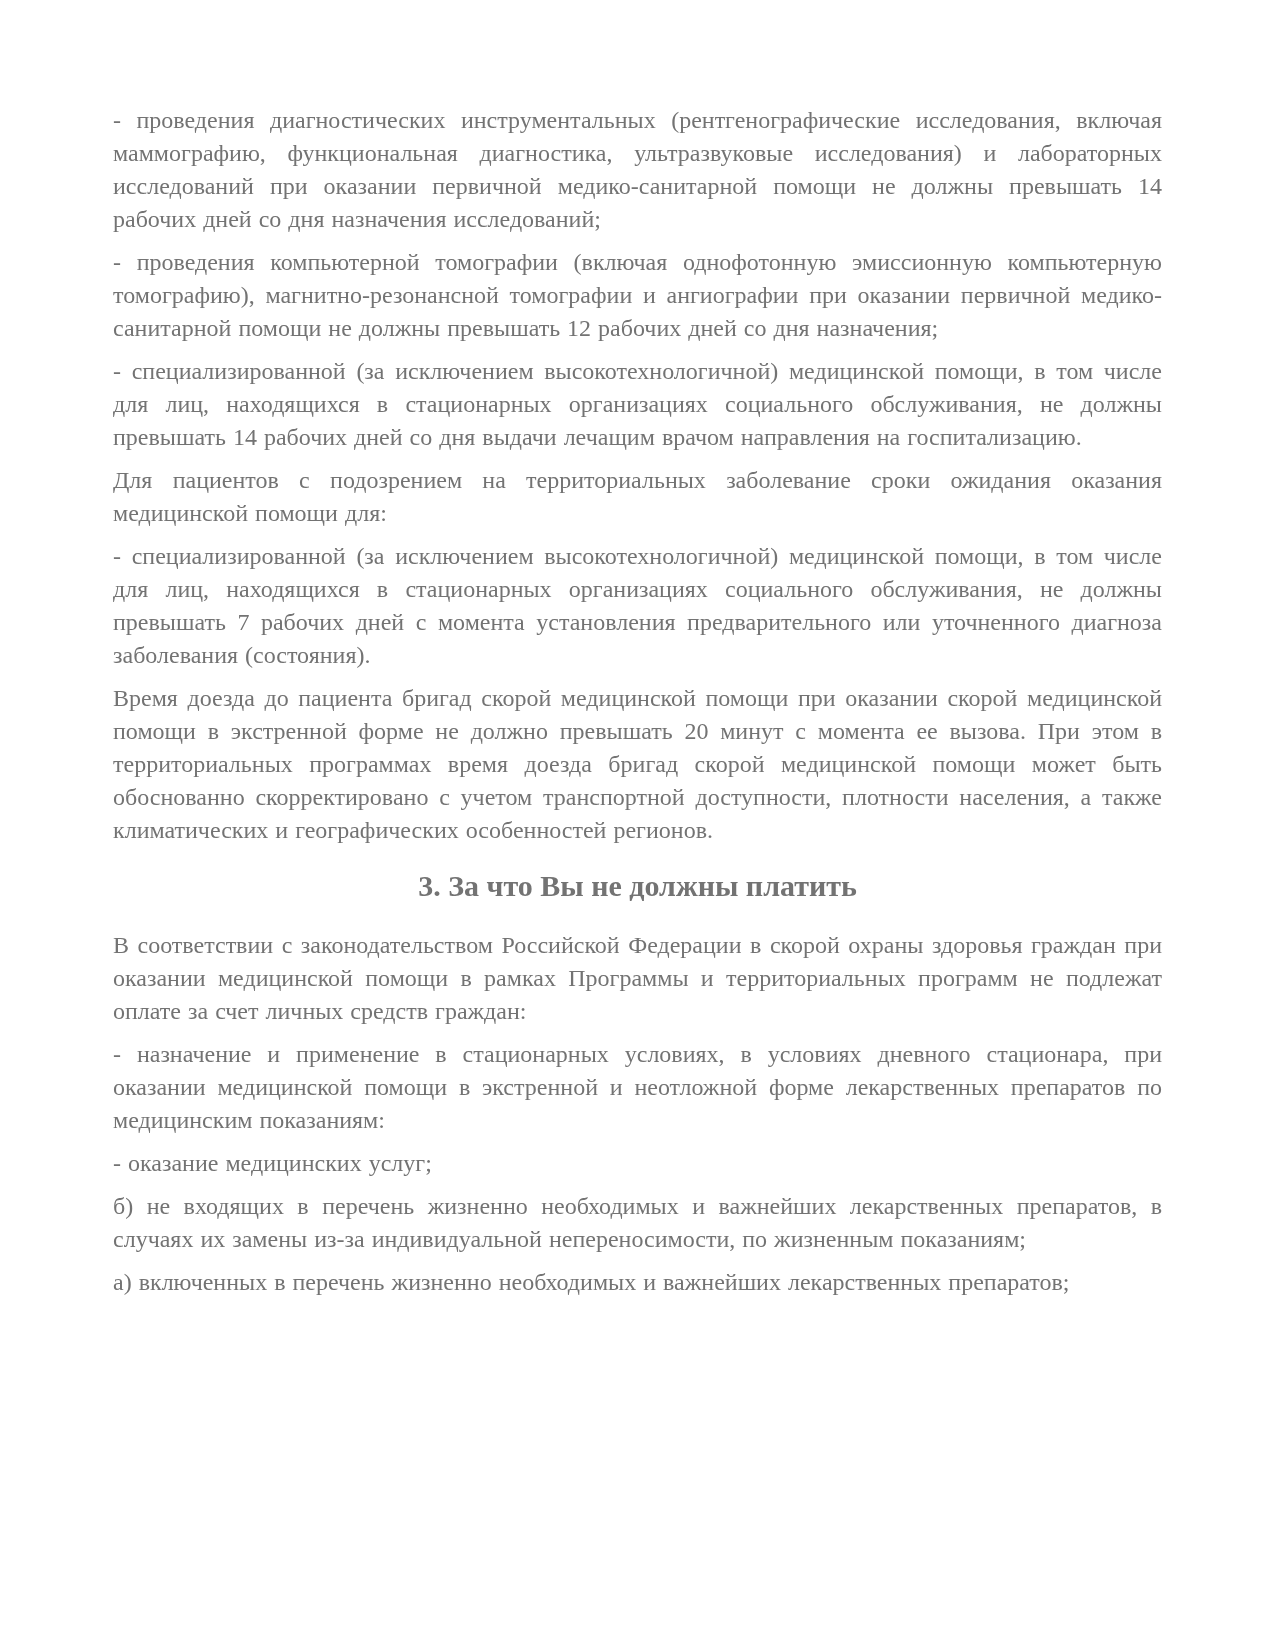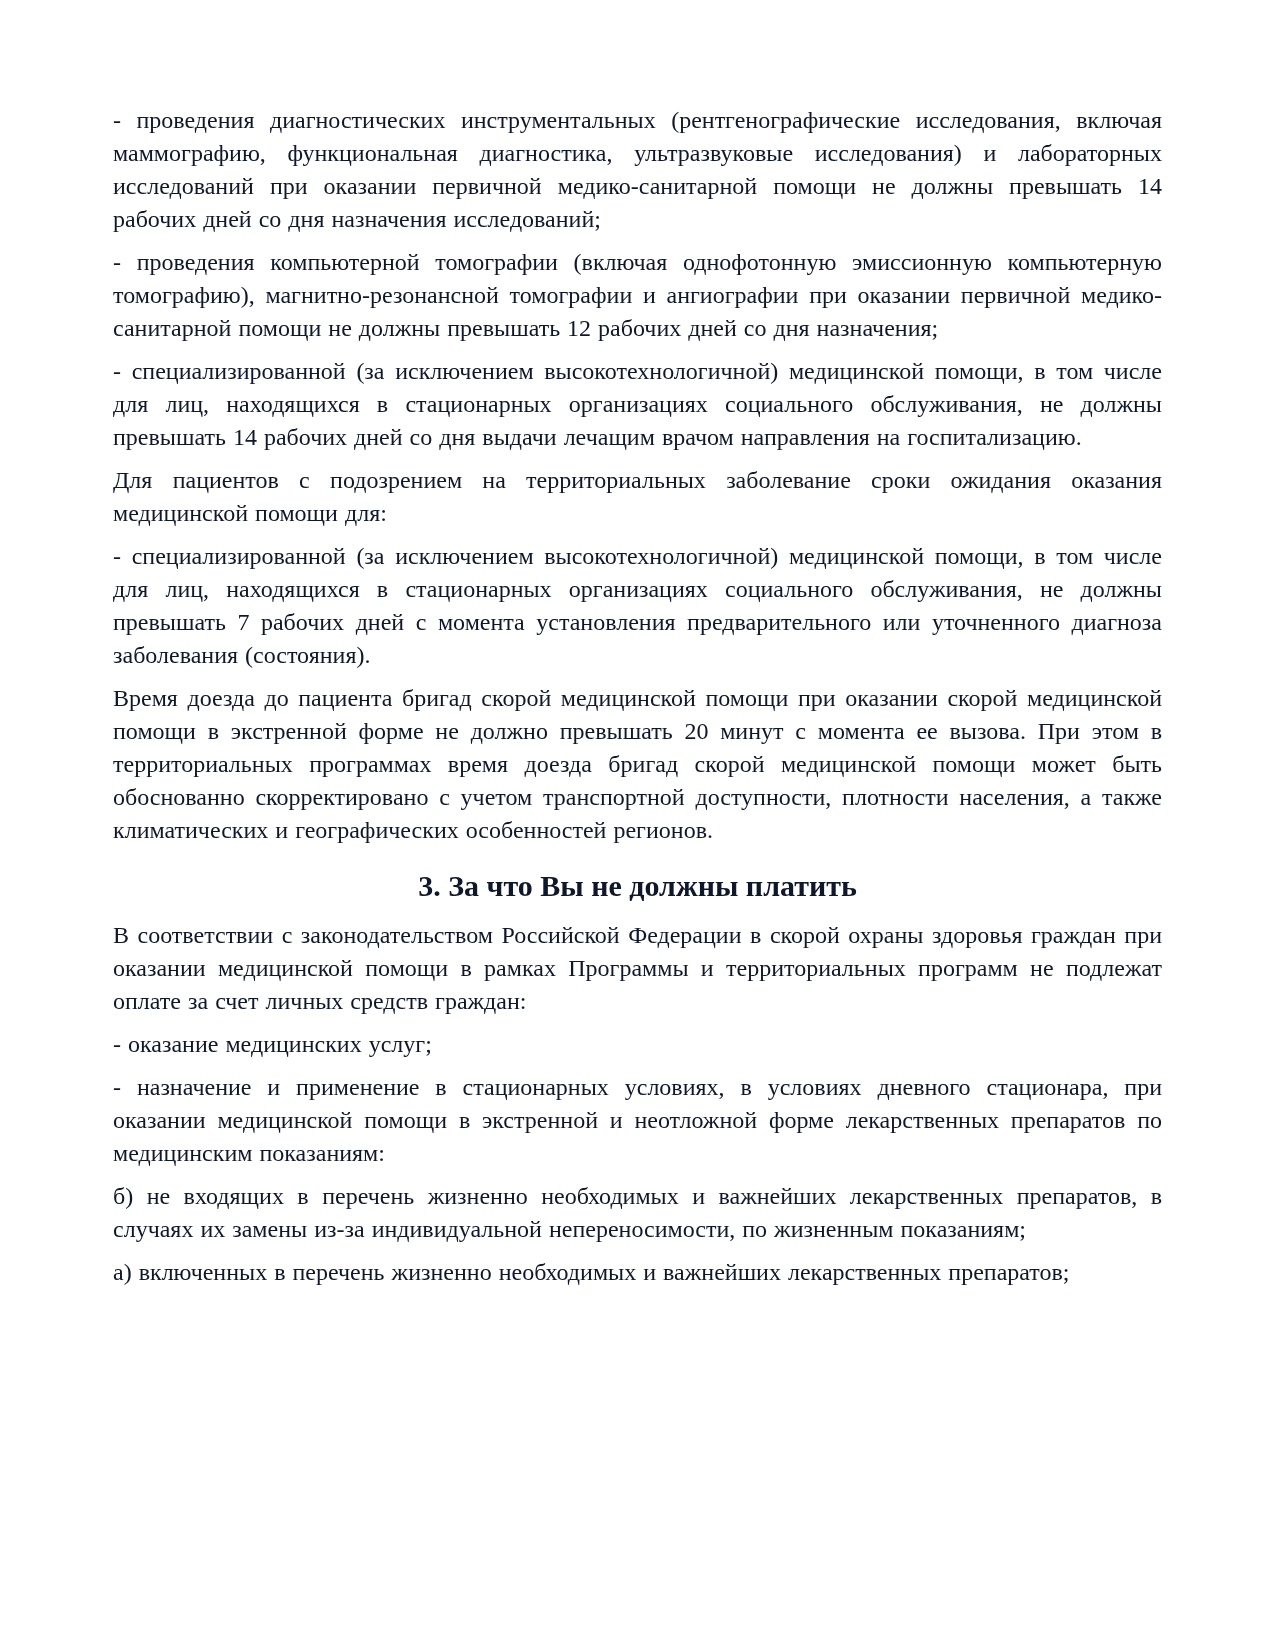--- a/index.html
+++ b/index.html
@@ -14,48 +14,48 @@
   }
   .page {
     box-sizing: border-box;
     width: 1275px;
     height: 1650px;
     padding: 104px 113px 40px 113px;
     background: #ffffff;
     font-family: "Liberation Serif", "DejaVu Serif", serif;
     font-size: 24px;
     line-height: 33px;
-    color: #0f172a;
+    color: #737373;
   }
   .para {
     margin: 0 0 10px 0;
     text-align: justify;
     word-spacing: 1px;
   }
   .section-heading {
     font-size: 30px;
     line-height: 38px;
     font-weight: bold;
     text-align: center;
-    margin: 20px 0 14px 0;
+    margin: 20px 0 24px 0;
   }
 </style>
 </head>
 <body>
 
 <div class="page">
 
   <p class="para">- проведения диагностических инструментальных (рентгенографические исследования, включая маммографию, функциональная диагностика, ультразвуковые исследования) и лабораторных исследований при оказании первичной медико-санитарной помощи не должны превышать 14 рабочих дней со дня назначения исследований;</p>
   <p class="para">- проведения компьютерной томографии (включая однофотонную эмиссионную компьютерную томографию), магнитно-резонансной томографии и ангиографии при оказании первичной медико-санитарной помощи не должны превышать 12 рабочих дней со дня назначения;</p>
   <p class="para">- специализированной (за исключением высокотехнологичной) медицинской помощи, в том числе для лиц, находящихся в стационарных организациях социального обслуживания, не должны превышать 14 рабочих дней со дня выдачи лечащим врачом направления на госпитализацию.</p>
   <p class="para">Для пациентов с подозрением на территориальных заболевание сроки ожидания оказания медицинской помощи для:</p>
   <p class="para">- специализированной (за исключением высокотехнологичной) медицинской помощи, в том числе для лиц, находящихся в стационарных организациях социального обслуживания, не должны превышать 7 рабочих дней с момента установления предварительного или уточненного диагноза заболевания (состояния).</p>
   <p class="para">Время доезда до пациента бригад скорой медицинской помощи при оказании скорой медицинской помощи в экстренной форме не должно превышать 20 минут с момента ее вызова. При этом в территориальных программах время доезда бригад скорой медицинской помощи может быть обоснованно скорректировано с учетом транспортной доступности, плотности населения, а также климатических и географических особенностей регионов.</p>
 
   <h2 class="section-heading">3. За что Вы не должны платить</h2>
 
   <p class="para">В соответствии с законодательством Российской Федерации в скорой охраны здоровья граждан при оказании медицинской помощи в рамках Программы и территориальных программ не подлежат оплате за счет личных средств граждан:</p>
+  <p class="para">- назначение и применение в стационарных условиях, в условиях дневного стационара, при оказании медицинской помощи в экстренной и неотложной форме лекарственных препаратов по медицинским показаниям:</p>
   <p class="para">- оказание медицинских услуг;</p>
-  <p class="para">- назначение и применение в стационарных условиях, в условиях дневного стационара, при оказании медицинской помощи в экстренной и неотложной форме лекарственных препаратов по медицинским показаниям:</p>
   <p class="para">б) не входящих в перечень жизненно необходимых и важнейших лекарственных препаратов, в случаях их замены из-за индивидуальной непереносимости, по жизненным показаниям;</p>
   <p class="para">а) включенных в перечень жизненно необходимых и важнейших лекарственных препаратов;</p>
 
 </div>
 
 </body></html>

